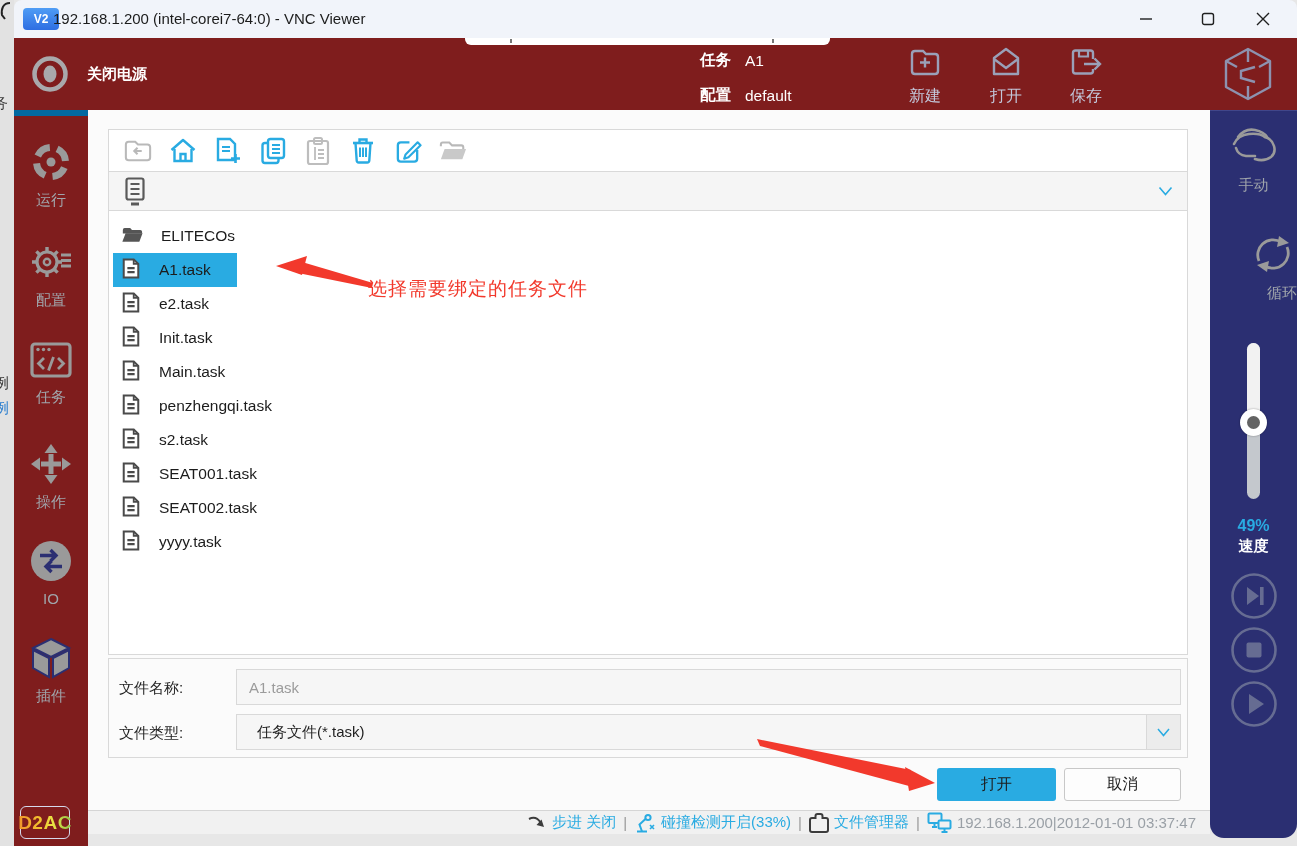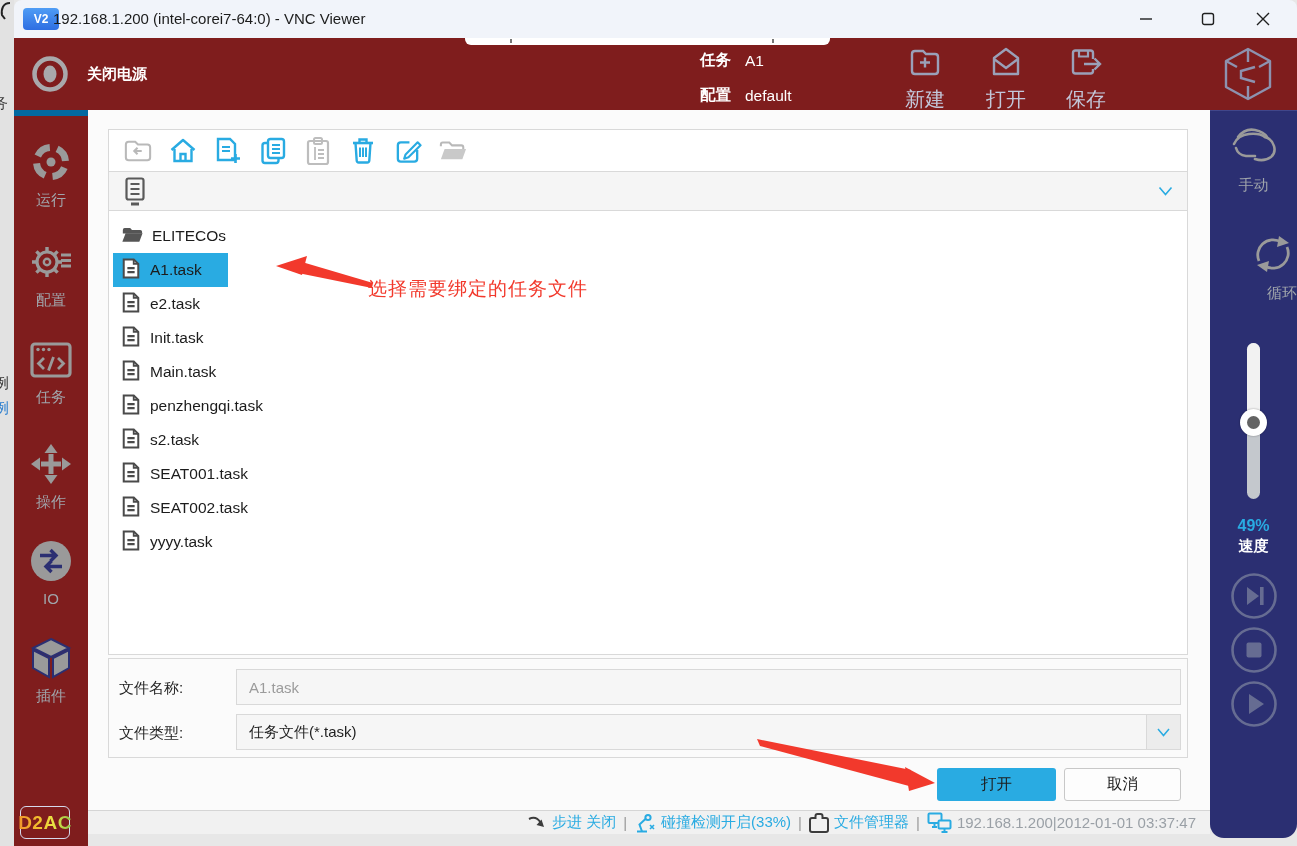--- a/index.html
+++ b/index.html
@@ -20,21 +20,21 @@
   .topbar { position:absolute; left:0; top:38px; width:1283px; height:72px; background:#7f1d1d; }
   .notch { position:absolute; left:451px; top:0; width:365px; height:7px; background:#fff; border-radius:0 0 6px 6px; }
   .notch i { position:absolute; top:1px; width:2px; height:4px; background:#777; }
   .power-group { position:absolute; left:16px; top:16px; display:flex; align-items:center; gap:17px; }
   .power-label { color:#fff; font-weight:bold; font-size:15px; }
   .task-config { position:absolute; left:686px; top:9px; color:#fff; font-size:15.5px; }
   .task-config .row { height:27px; display:flex; align-items:center; }
   .task-config .k { font-weight:bold; }
   .task-config .v { margin-left:14px; }
   .tb-action { position:absolute; top:6px; width:72px; text-align:center; }
-  .tb-action .lbl { display:block; margin-top:2px; font-size:20px; color:#c3c7da; }
+  .tb-action .lbl { display:block; margin-top:2px; font-size:16px; color:#c3c7da; }
   .brand-logo { position:absolute; left:1208px; top:8px; }
 
   
   .left-sidebar { position:absolute; left:0; top:110px; width:74px; height:736px; background:#7f1d1d; border-top:6px solid #0369a1; }
   .side-item { position:absolute; width:74px; text-align:center; }
   .side-item .lbl { display:block; font-size:15px; font-weight:500; color:#a0a5ab; margin-top:3px; }
   .d2ac { position:absolute; left:6px; top:690px; width:50px; height:33px; border:1.5px solid #d5d9ec; border-radius:6px;
     display:flex; align-items:center; justify-content:center; }
   .d2ac span { font-size:19px; font-weight:bold; letter-spacing:.5px;
     background:linear-gradient(90deg,#f0932b 0%,#f2c12e 40%,#e8e344 65%,#8bc34a 100%);
@@ -57,30 +57,30 @@
   
   .main { position:absolute; left:74px; top:110px; width:1122px; height:724px; background:#fbfbfb; }
   .toolbar { position:absolute; left:20px; top:19px; width:1080px; height:43px; background:#fff; border:1px solid #d9d9d9;
     display:flex; align-items:center; gap:17px; padding-left:15px; }
   .tool-icon { width:28px; height:28px; display:flex; align-items:center; justify-content:center; }
   .pathbar { position:absolute; left:20px; top:61px; width:1080px; height:40px; background:#f5f5f5; border:1px solid #d9d9d9;
     display:flex; align-items:center; padding:0 14px; }
   .pathbar .spacer { flex:1; }
   .file-panel { position:absolute; left:20px; top:100px; width:1080px; height:445px; background:#fff; border:1px solid #d9d9d9;
     padding-top:8px; overflow:hidden; }
-  .file-row { display:flex; align-items:center; gap:9px; height:34px; margin-left:4px; padding:0 26px 0 8px; width:fit-content; }
+  .file-row { display:flex; align-items:center; gap:18px; height:34px; margin-left:4px; padding:0 26px 0 8px; width:fit-content; }
   .file-row .flabel { font-size:15.5px; color:#1c1c1c; }
   .file-row.selected { background:var(--accent); }
   .annotation-note { position:absolute; left:280px; top:166px; font-size:19px; color:#f2392c; letter-spacing:1px; z-index:40; }
   .form-panel { position:absolute; left:20px; top:548px; width:1080px; height:100px; background:#fbfbfb; border:1px solid #d9d9d9; }
   .form-label { position:absolute; left:10px; font-size:15px; color:#1f1f1f; }
   .name-input { position:absolute; left:127px; top:10px; width:945px; height:36px; background:#f6f6f6; border:1px solid #d9d9d9;
     font-size:15px; color:#9b9b9b; padding-left:12px; font-family:inherit; }
   .type-select { position:absolute; left:127px; top:55px; width:945px; height:36px; background:#f6f6f6; border:1px solid #d9d9d9;
-    display:flex; align-items:center; padding-left:12px; font-size:15px; color:#1f1f1f; }
+    display:flex; align-items:center; padding-left:20px; font-size:15px; color:#1f1f1f; }
   .type-select .chev-zone { position:absolute; right:0; top:0; width:34px; height:34px; background:#ececec;
     border-left:1px solid #d9d9d9; display:flex; align-items:center; justify-content:center; }
   .btn { position:absolute; top:658px; height:33px; border-radius:3px; font-size:15.5px; color:#1c1c1c;
     display:flex; align-items:center; justify-content:center; font-family:inherit; border:none; }
   .btn-open { left:849px; width:119px; background:var(--accent); }
   .btn-cancel { left:976px; width:117px; background:#fdfdfd; border:1px solid #c8c8c8; }
   .statusbar { position:absolute; left:0; top:700px; width:1122px; height:24px; background:#f1f1f1; border-top:1px solid #d5d5d5;
     display:flex; align-items:center; justify-content:flex-end; gap:7px; padding-right:14px; font-size:15px; }
   .sb-group { display:flex; align-items:center; gap:5px; }
   .sb-blue { color:var(--accent); }

